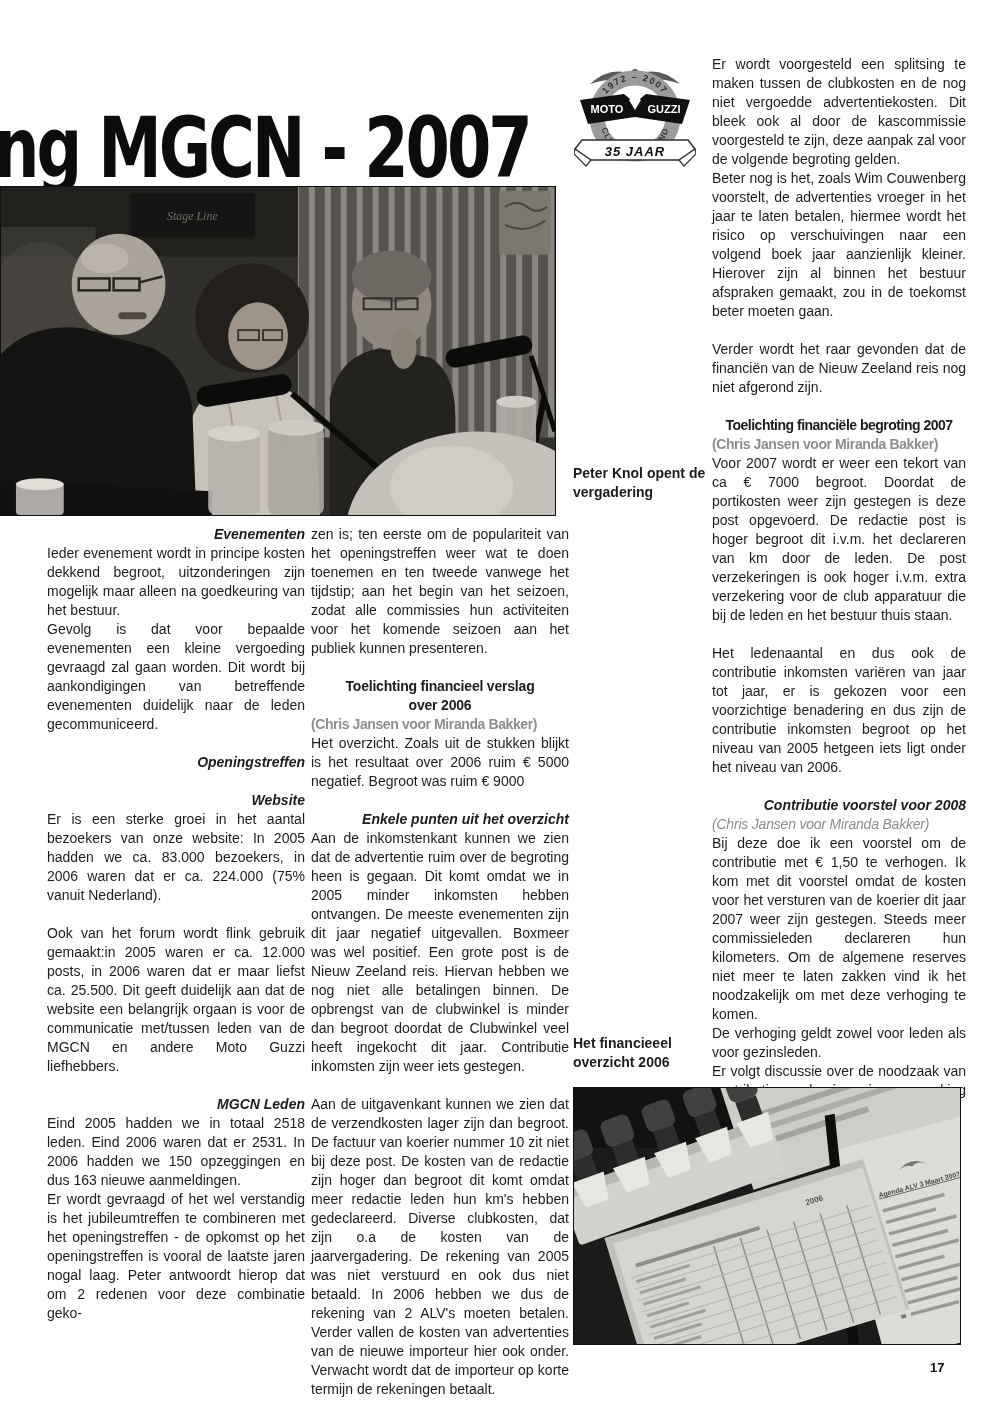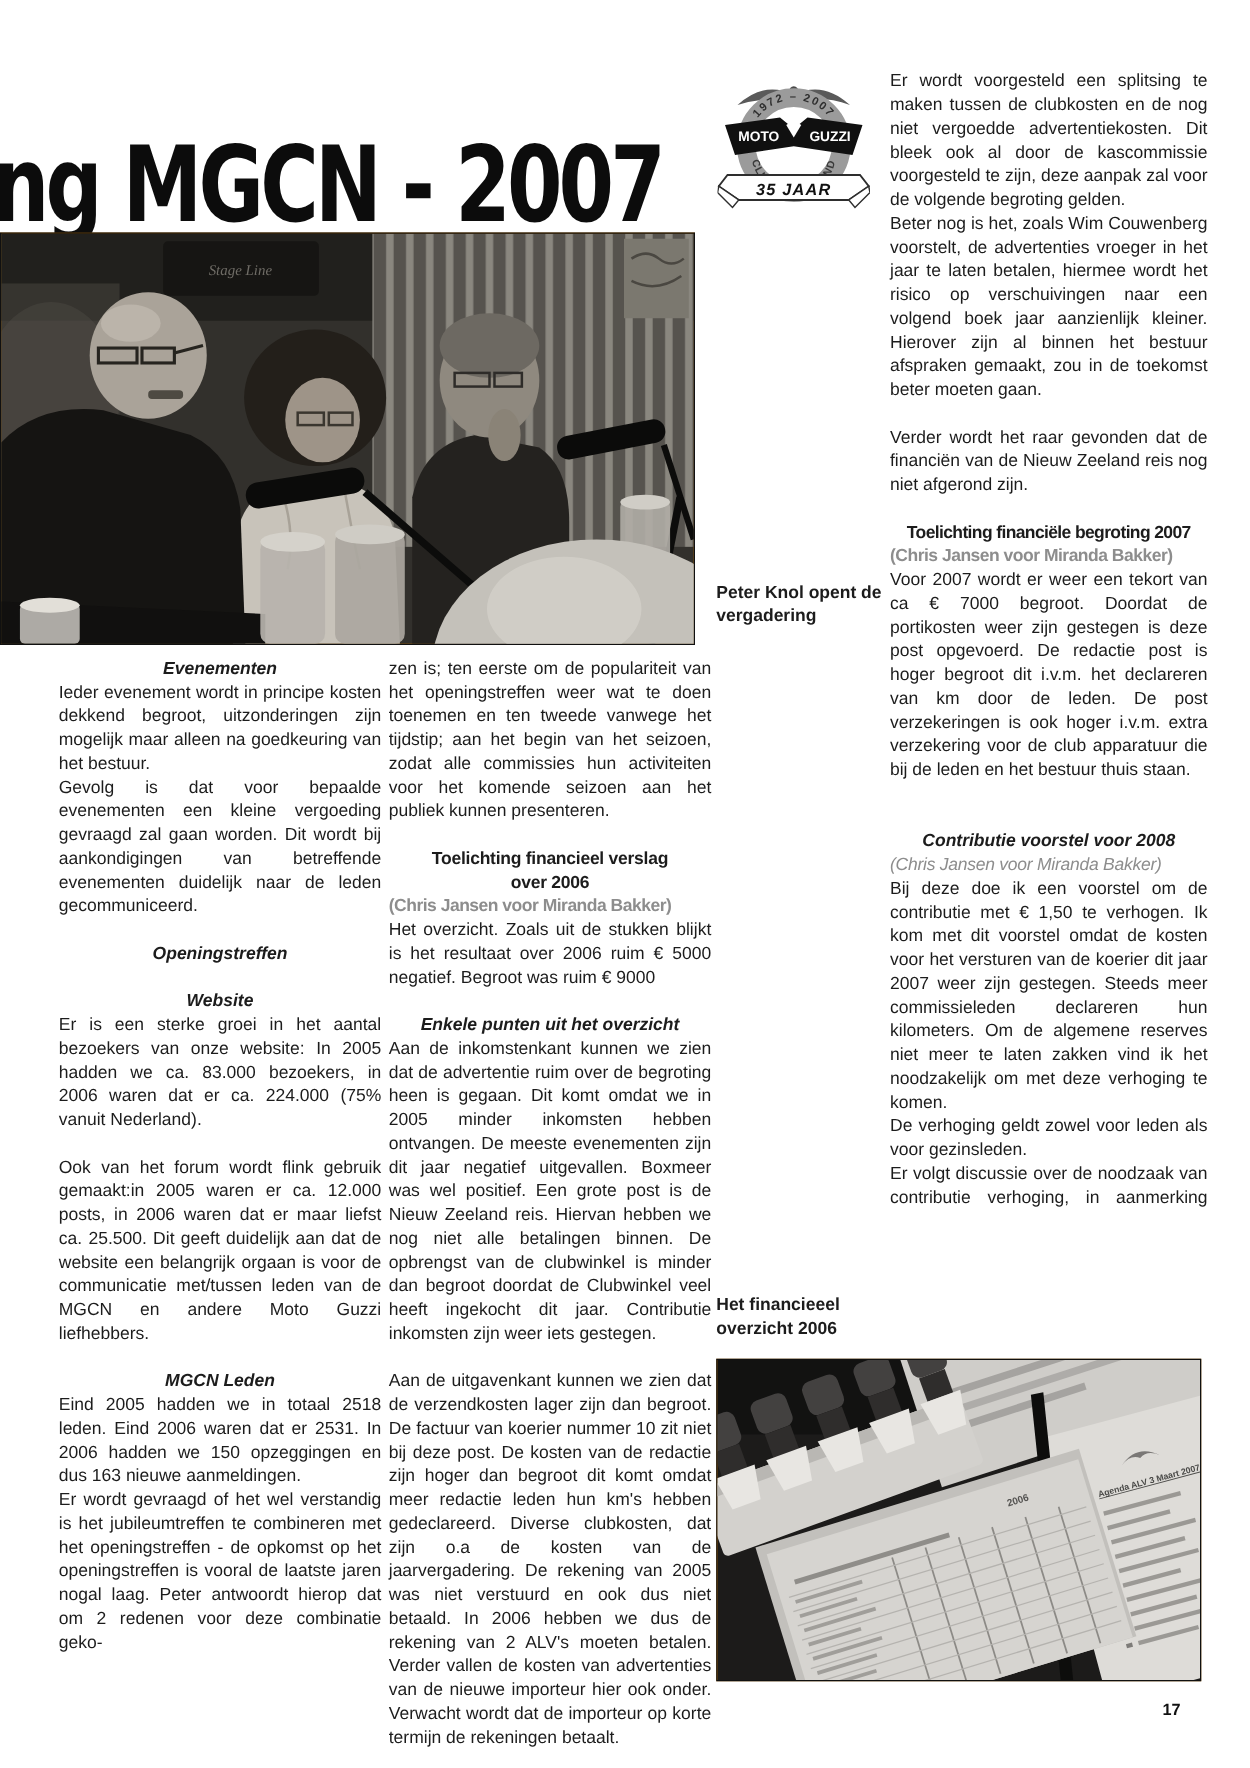--- a/index.html
+++ b/index.html
@@ -9,33 +9,33 @@
   .title{position:absolute;left:-6px;top:50px;font-family:"DejaVu Sans",sans-serif;
          font-weight:bold;font-size:84px;letter-spacing:-4px;color:#0c0c0c;
          white-space:nowrap;transform:scaleX(.76);transform-origin:0 0;line-height:1;}
   
   .col{position:absolute;width:258px;font-size:14px;line-height:19px;text-align:justify;}
   #col-left{left:47px;top:525px;}
   #col-mid{left:311px;top:525px;}
   #col-right{left:712px;top:55px;width:254px;}
   .blk{margin:0;}
   .gap{height:19px;}
-  .h-italic{font-weight:bold;font-style:italic;text-align:center;}
+  .h-italic{font-weight:bold;font-style:italic;text-align:right;}
   .h-bold{font-weight:bold;text-align:center;white-space:pre-line;letter-spacing:-.2px;}
   .nowrap{white-space:nowrap;letter-spacing:-.5px;}
   .author{font-weight:bold;color:#8d8d8d;letter-spacing:-.4px;text-align:left;}
   .author-italic{font-style:italic;color:#8d8d8d;text-align:left;letter-spacing:-.2px;}
   .para-cont{text-align-last:justify;}
   
   .caption{position:absolute;left:573px;width:142px;font-size:14px;line-height:19px;
            font-weight:bold;white-space:pre-line;text-align:left;}
   #cap-meeting{top:464px;}
   #cap-financial{top:1034px;}
   
-  .photo{position:absolute;border:1px solid #101010;box-sizing:border-box;background:#a16207;text-align:right;}
+  .photo{position:absolute;border:1px solid #101010;box-sizing:border-box;background:#84cc16;text-align:right;}
   #photo-meeting{left:0;top:186px;width:556px;height:330px;}
   #photo-financial{left:573px;top:1087px;width:388px;height:258px;}
   .photo svg{display:block;width:100%;height:100%;}
   
   .logo{position:absolute;left:574px;top:50px;width:122px;height:124px;}
   .logo svg{display:block;width:100%;height:100%;}
   
   .pagenum{position:absolute;left:930px;top:1360px;font-size:13px;font-weight:bold;color:#111;}
 </style>
 </head>
@@ -181,20 +181,21 @@
   <div class="col" id="col-right">
       <div class="blk para">Er wordt voorgesteld een splitsing te maken tussen de clubkosten en de nog niet vergoedde advertentiekosten. Dit bleek ook al door de kascommissie voorgesteld te zijn, deze aanpak zal voor de volgende begroting gelden.</div>
       <div class="blk para">Beter nog is het, zoals Wim Couwenberg voorstelt, de advertenties vroeger in het jaar te laten betalen, hiermee wordt het risico op verschuivingen naar een volgend boek jaar aanzienlijk kleiner. Hierover zijn al binnen het bestuur afspraken gemaakt, zou in de toekomst beter moeten gaan.</div>
       <div class="blk gap"></div>
       <div class="blk para">Verder wordt het raar gevonden dat de financiën van de Nieuw Zeeland reis nog niet afgerond zijn.</div>
       <div class="blk gap"></div>
       <div class="blk h-bold nowrap">Toelichting financiële begroting 2007</div>
       <div class="blk author">(Chris Jansen voor Miranda Bakker)</div>
       <div class="blk para">Voor 2007 wordt er weer een tekort van ca € 7000 begroot. Doordat de portikosten weer zijn gestegen is deze post opgevoerd. De redactie post is hoger begroot dit i.v.m. het declareren van km door de leden. De post verzekeringen is ook hoger i.v.m. extra verzekering voor de club apparatuur die bij de leden en het bestuur thuis staan.</div>
       <div class="blk gap"></div>
+      <div class="blk para">Het ledenaantal en dus ook de contributie inkomsten variëren van jaar tot jaar, er is gekozen voor een voorzichtige benadering en dus zijn de contributie inkomsten begroot op het niveau van 2005 hetgeen iets ligt onder het niveau van 2006.</div>
       <div class="blk gap"></div>
       <div class="blk h-italic">Contributie voorstel voor 2008</div>
       <div class="blk author-italic">(Chris Jansen voor Miranda Bakker)</div>
       <div class="blk para">Bij deze doe ik een voorstel om de contributie met € 1,50 te verhogen. Ik kom met dit voorstel omdat de kosten voor het versturen van de koerier dit jaar 2007 weer zijn gestegen. Steeds meer commissieleden declareren hun kilometers. Om de algemene reserves niet meer te laten zakken vind ik het noodzakelijk om met deze verhoging te komen.</div>
       <div class="blk para">De verhoging geldt zowel voor leden als voor gezinsleden.</div>
       <div class="blk para para-cont">Er volgt discussie over de noodzaak van contributie verhoging, in aanmerking</div>
     </div>
 
   <div class="photo" id="photo-financial">
     <svg viewBox="0 0 388 258" preserveAspectRatio="none">

